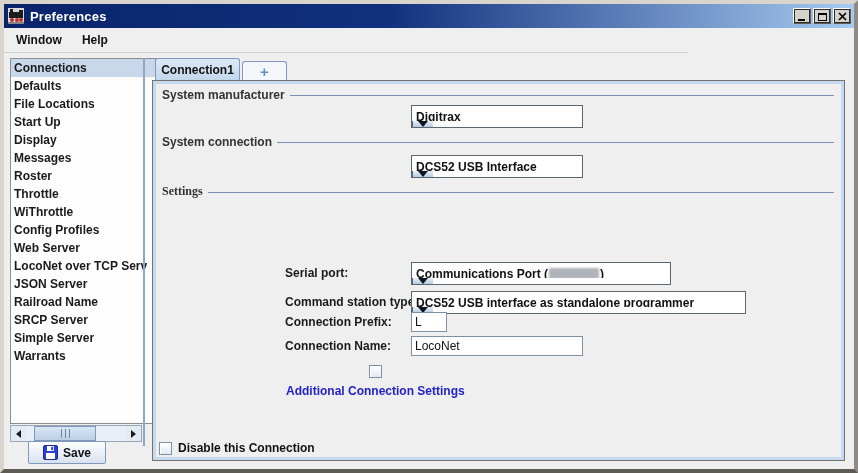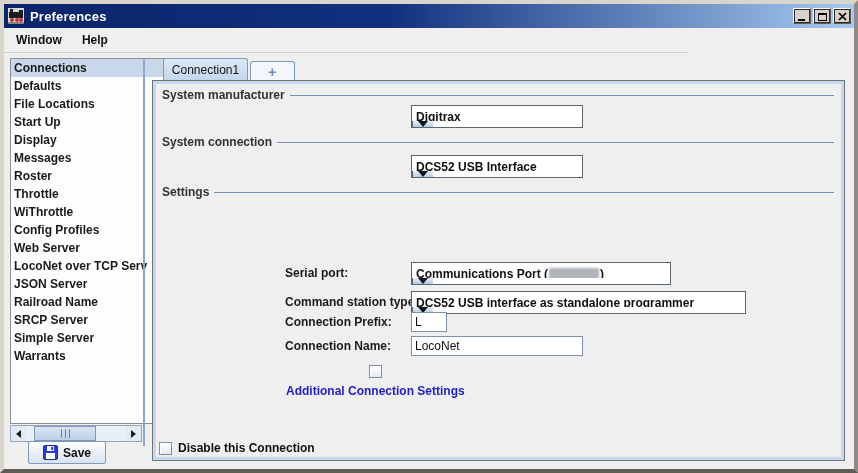--- a/index.html
+++ b/index.html
@@ -36,22 +36,22 @@
     border:1px solid #7E99BB;box-sizing:border-box;display:grid;place-items:center;}
   .hs-grip{width:9px;height:9px;background:repeating-linear-gradient(90deg,#6C84A6 0 1px,transparent 1px 4px);}
   .save-btn{position:absolute;left:24px;top:437px;width:78px;height:23px;
     background:linear-gradient(#FEFEFE,#D8E2EF);border:1px solid #7E99BB;border-radius:2px;
     display:flex;align-items:center;justify-content:center;gap:5px;box-sizing:border-box;
     font-size:12px;font-weight:bold;color:#111;}
   
   .main{position:absolute;left:148px;top:54px;width:693px;height:403px;}
   .tabs{position:absolute;left:0;top:0;height:22px;display:flex;align-items:flex-end;}
   .tab{box-sizing:border-box;border:1px solid #7E99BB;border-bottom:none;border-radius:3px 3px 0 0;}
-  .tab.sel{height:22px;width:85px;margin-left:11px;background:linear-gradient(#DCE8F6,#C3D7EC);
-    font-size:12px;font-weight:normal;color:#111;display:grid;place-items:center;z-index:2;}
+  .tab.sel{height:22px;width:85px;margin-left:3px;background:linear-gradient(#DCE8F6,#C3D7EC);
+    font-size:12px;font-weight:bold;color:#111;display:grid;place-items:center;z-index:2;}
   .tab.plus{height:19px;width:45px;margin-left:2px;background:#F3F6FA;display:grid;place-items:center;
     color:#6B8CC0;font-size:15px;font-weight:bold;text-shadow:1px 1px 0 #ffffff;}
   .tab-content{position:absolute;left:0;top:22px;width:693px;height:381px;box-sizing:border-box;
     background:#EFEFEF;border:1px solid #737373;box-shadow:inset 0 0 0 3px #C7D9EF;}
   .group-title{position:absolute;left:9px;right:10px;height:15px;display:flex;align-items:center;gap:5px;}
   .group-title .txt{font-size:12px;font-weight:bold;color:#333;white-space:nowrap;}
   .group-title .rule{flex:1;height:1px;background:#7A90B8;margin-top:1px;}
   
   .combo{position:absolute;display:flex;box-sizing:border-box;border:1px solid #5A6670;background:#fff;height:23px;flex-direction:column;}
   .combo-text{flex:1;font-size:12px;font-weight:bold;color:#111;padding:4px 4px 0 4px;white-space:nowrap;overflow:hidden;}
@@ -180,21 +180,21 @@
         <span class="txt">System connection</span>
         <span class="rule"></span>
       </div>
       <div class="combo" style="left:258px;top:74px;width:172px;">
         <span class="combo-text">DCS52 USB Interface</span>
         <span class="combo-btn">
             <span class="tri-down"></span>
           </span>
       </div>
 
-      <div class="group-title" style="top:103px;">
+      <div class="group-title" style="top:103px;font-family:Liberation Serif, serif;">
         <span class="txt">Settings</span>
         <span class="rule"></span>
       </div>
 
       <span class="flabel" style="top:181px;">Serial port:</span>
       <div class="combo" style="left:258px;top:181px;width:260px;text-decoration:underline;">
         <span class="combo-text"><span>Communications Port (</span><span class="redacted"></span><span>)</span></span>
         <span class="combo-btn">
             <span class="tri-down"></span>
           </span>

